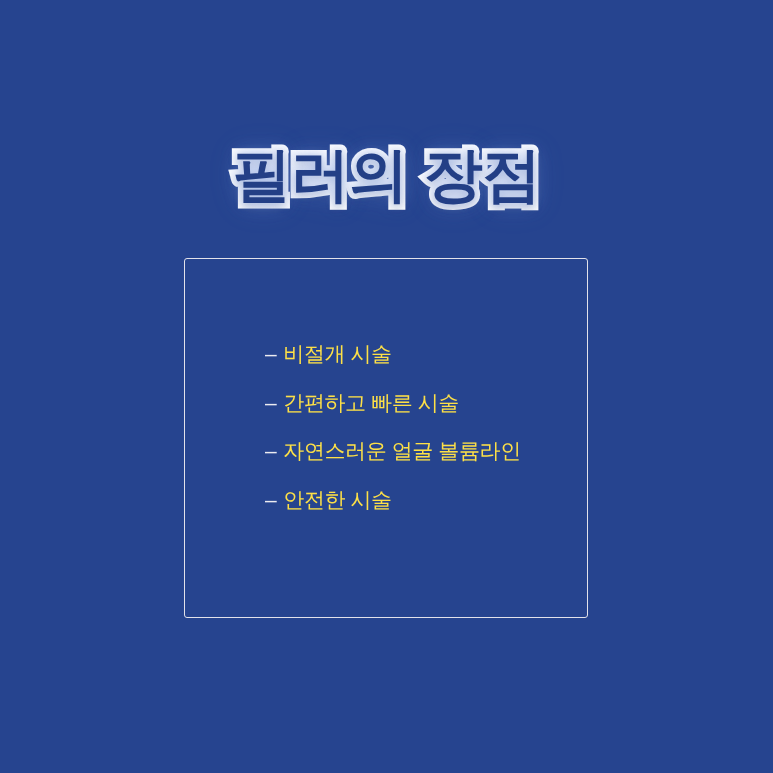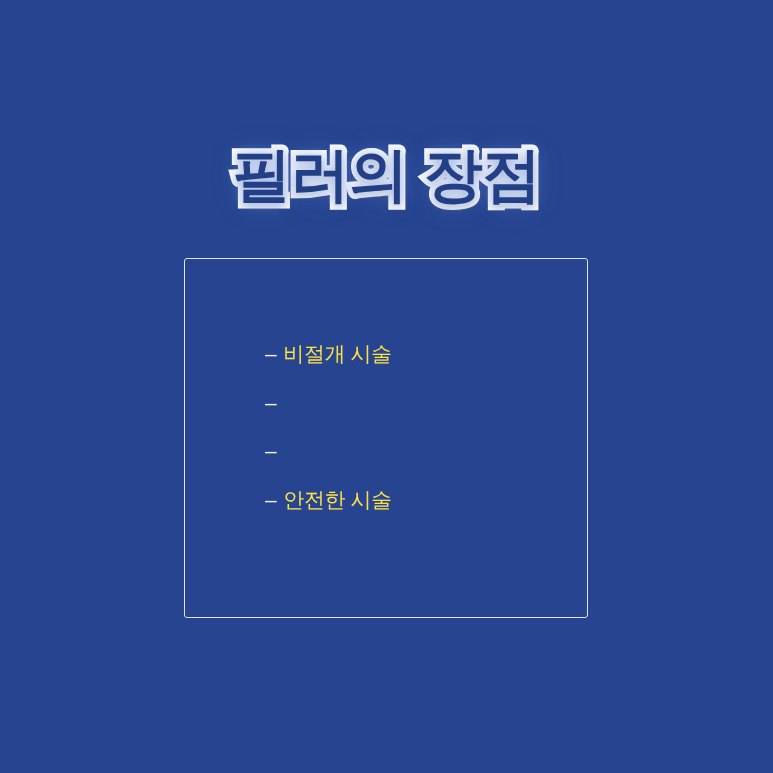--- a/index.html
+++ b/index.html
@@ -109,24 +109,26 @@
   <div class="content-box">
     <ul class="benefit-list">
 
       <li class="benefit-item">
         <span class="benefit-dash">–</span>
         <span class="benefit-text">비절개 시술</span>
       </li>
 
       <li class="benefit-item">
         <span class="benefit-dash">–</span>
+        <span class="benefit-text">간편하고 빠른 시술</span>
       </li>
 
       <li class="benefit-item">
         <span class="benefit-dash">–</span>
+        <span class="benefit-text">자연스러운 얼굴 볼륨라인</span>
       </li>
 
       <li class="benefit-item">
         <span class="benefit-dash">–</span>
         <span class="benefit-text">안전한 시술</span>
       </li>
 
     </ul>
   </div>
 

